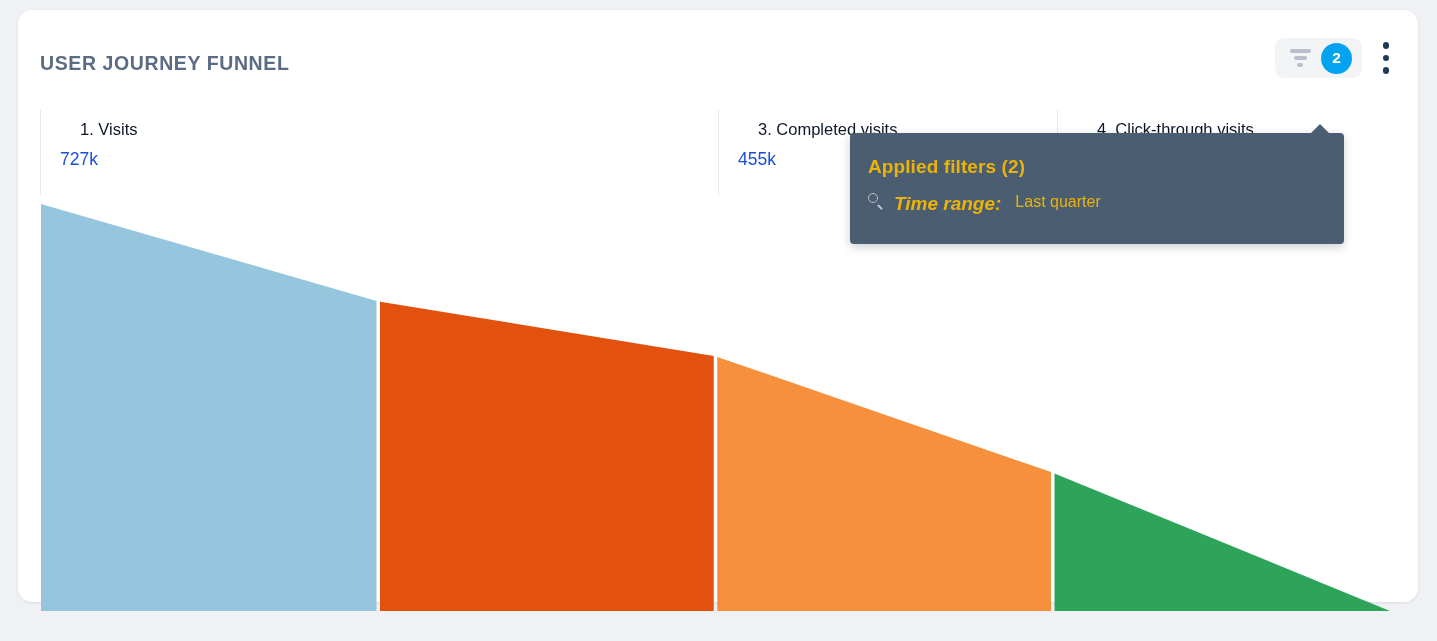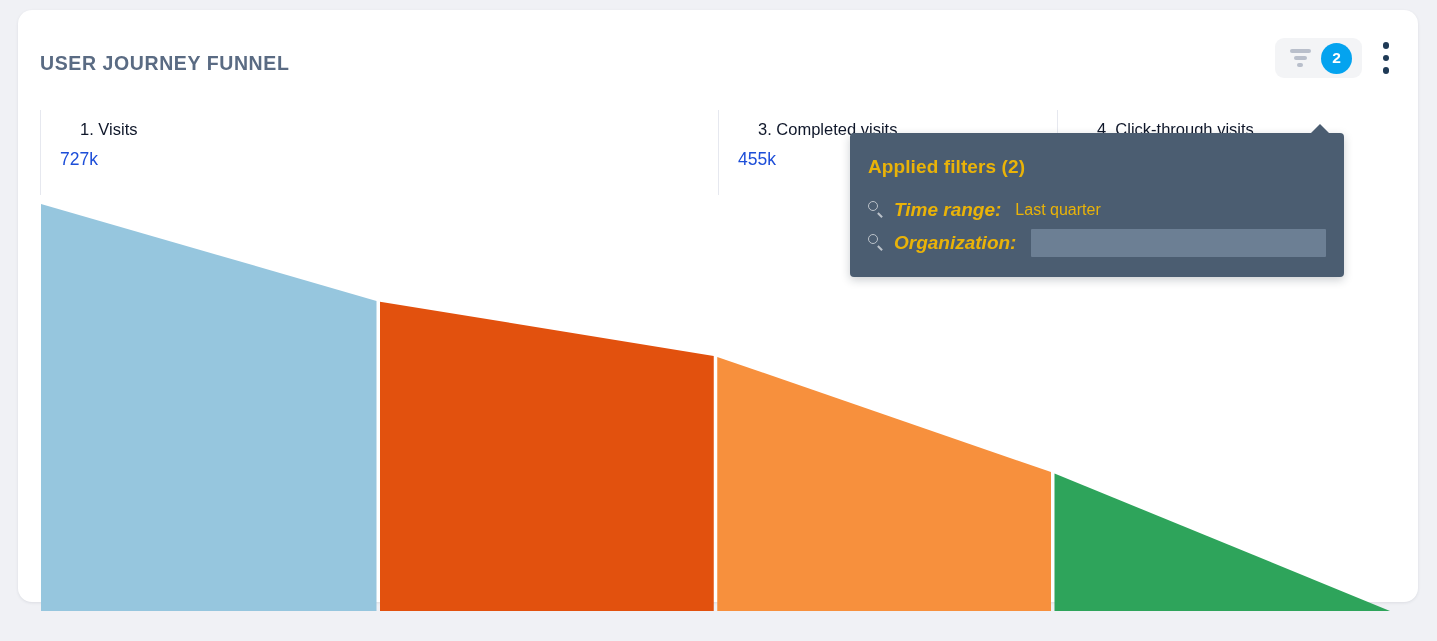--- a/index.html
+++ b/index.html
@@ -184,21 +184,20 @@
   }
   .tooltip-title {
     font-size: 19px;
     font-weight: bold;
     line-height: 1;
     margin-bottom: 17px;
     letter-spacing: 0.1px;
   }
   .filter-row {
     display: flex;
-    align-items: center;
     height: 33px;
     gap: 9px;
   }
   .magnifier {
     width: 17px;
     height: 17px;
     flex: 0 0 17px;
     position: relative;
     opacity: 0.62;
   }
@@ -291,20 +290,15 @@
   <div class="tooltip">
     <div class="tooltip-arrow"></div>
     <div class="tooltip-title">Applied filters (2)</div>
 
     <div class="filter-row">
       <span class="magnifier"></span>
       <span class="filter-key">Time range:</span>
       <span class="filter-val">Last quarter</span>
     </div>
 
-    <div class="filter-row">
-      <span class="magnifier"></span>
-      <span class="filter-key">Organization:</span>
-      <span class="redacted"></span>
-    </div>
   </div>
 
 </div>
 
 </body></html>

